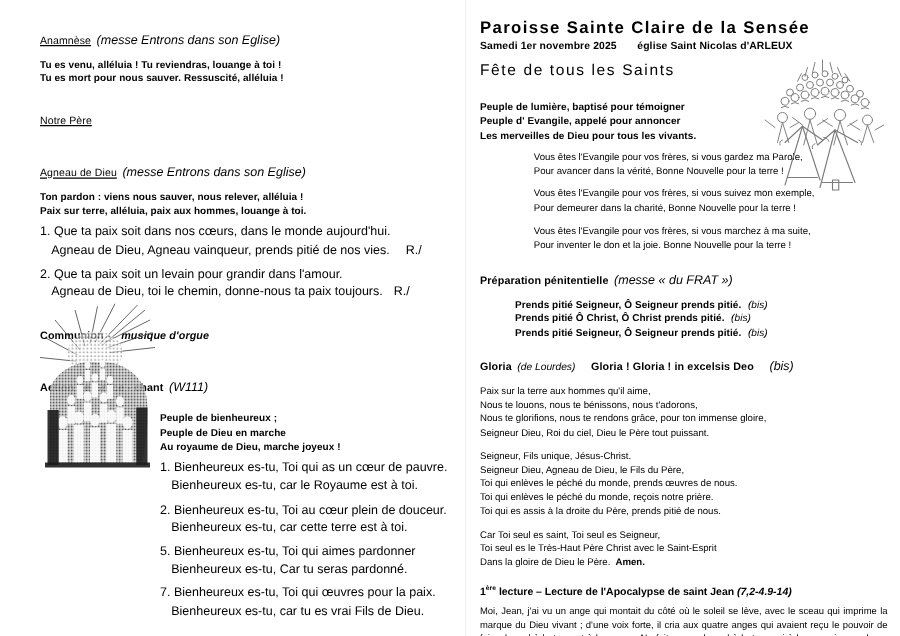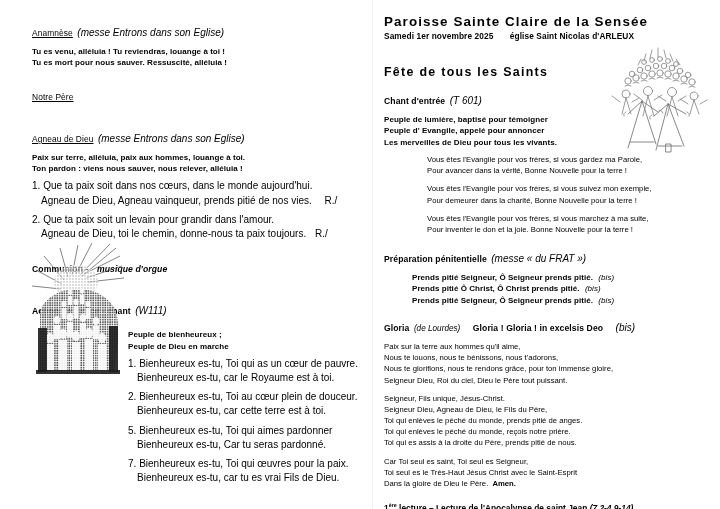--- a/index.html
+++ b/index.html
@@ -91,23 +91,23 @@
   }
   .parish-sub {
     font-size: 8.3px;
     font-weight: bold;
     margin-top: 2px;
     letter-spacing: .1px;
   }
   .parish-sub .church { padding-left: 14px; font-weight: bold; margin-top: 33px; }
   .feast {
     font-size: 12.4px;
-    font-weight: bold;
+    font-weight: normal;
     letter-spacing: 1.3px;
-    margin-top: 24px;
+    margin-top: 8px;
   }
 
   .indent1 { padding-left: 20px; }
   .indent2 { padding-left: 28px; }
 
   .stanza { margin-bottom: 7px; }
   .stanza .l { font-size: 7.7px; line-height: 1.45; margin-left: 23px; }
 
   .glo-block { font-size: 7.7px; line-height: 1.45; margin-bottom: 7px; }
 
@@ -177,22 +177,22 @@
     </div>
 
     <div class="gap-xl"></div>
 
     <div>
       <div>
         <span class="hdr-underline">Agneau de Dieu</span>
         <span class="src">(messe Entrons dans son Eglise)</span>
       </div>
       <div class="gap-s"></div>
+      <div class="refrain">Ton pardon : viens nous sauver, nous relever, alléluia !</div>
       <div class="refrain">Paix sur terre, alléluia, paix aux hommes, louange à toi.</div>
-      <div class="refrain">Ton pardon : viens nous sauver, nous relever, alléluia !</div>
 
       <div class="verse">
         <div><span>1.</span>
           <span>Que ta paix soit dans nos cœurs, dans le monde aujourd'hui.</span></div>
         <div class="ln2"><span>Agneau de Dieu, Agneau vainqueur, prends pitié de nos vies.</span>
           <span style="padding-left:10px">R./</span></div>
       </div>
 
       <div class="verse">
         <div><span>2.</span>
@@ -217,20 +217,21 @@
         <span class="src">(W111)</span>
       </div>
 
       <div class="gap-m"></div>
 
       <div class="grace-row">
         <div class="grace-spacer"></div>
         <div class="grace-text">
           <div class="refrain">Peuple de bienheureux ;</div>
           <div class="refrain">Peuple de Dieu en marche</div>
+          <div class="refrain">Au royaume de Dieu, marche joyeux !</div>
 
           <div class="verse">
             <div><span>1.</span>
               <span>Bienheureux es-tu, Toi qui as un cœur de pauvre.</span></div>
             <div class="ln2">Bienheureux es-tu, car le Royaume est à toi.</div>
           </div>
           <div class="verse">
             <div><span>2.</span>
               <span>Bienheureux es-tu, Toi au cœur plein de douceur.</span></div>
             <div class="ln2">Bienheureux es-tu, car cette terre est à toi.</div>
@@ -338,24 +339,20 @@
       <div class="parish-sub">
         <span>Samedi 1er novembre 2025</span>
         <span class="church">église Saint Nicolas d'ARLEUX</span>
       </div>
       <div class="feast">Fête de tous les Saints</div>
     </div>
 
     <div class="gap-m"></div>
 
     <div>
-      <div>
-        <span class="hdr-plain">Chant d'entrée</span>
-        <span class="src">(T 601)</span>
-      </div>
       <div class="gap-s"></div>
       <div class="refrain">Peuple de lumière, baptisé pour témoigner</div>
       <div class="refrain">Peuple d' Evangile, appelé pour annoncer</div>
       <div class="refrain">Les merveilles de Dieu pour tous les vivants.</div>
 
       <div class="gap-s"></div>
 
       <div class="indent1">
         <div class="stanza">
           <div class="l">Vous êtes l'Evangile pour vos frères, si vous gardez ma Parole,</div>
@@ -411,28 +408,28 @@
       <div class="glo-block">
         <div>Paix sur la terre aux hommes qu'il aime,</div>
         <div>Nous te louons, nous te bénissons, nous t'adorons,</div>
         <div>Nous te glorifions, nous te rendons grâce, pour ton immense gloire,</div>
         <div>Seigneur Dieu, Roi du ciel, Dieu le Père tout puissant.</div>
       </div>
 
       <div class="glo-block">
         <div>Seigneur, Fils unique, Jésus-Christ.</div>
         <div>Seigneur Dieu, Agneau de Dieu, le Fils du Père,</div>
-        <div>Toi qui enlèves le péché du monde, prends pitié de anges.</div>
+        <div>Toi qui enlèves le péché du monde, prends œuvres de nous.</div>
         <div>Toi qui enlèves le péché du monde, reçois notre prière.</div>
         <div> Toi qui es assis à la droite du Père, prends pitié de nous.</div>
       </div>
 
       <div class="glo-block">
         <div>Car Toi seul es saint, Toi seul es Seigneur,</div>
-        <div> Toi seul es le Très-Haut Jésus Christ avec le Saint-Esprit</div>
+        <div> Toi seul es le Très-Haut Père Christ avec le Saint-Esprit</div>
         <div>
           <span>Dans la gloire de Dieu le Père.</span>
           <span class="bold" style="padding-left:2px">Amen.</span>
         </div>
       </div>
     </div>
 
     <div class="gap-s"></div>
 
     <div>

